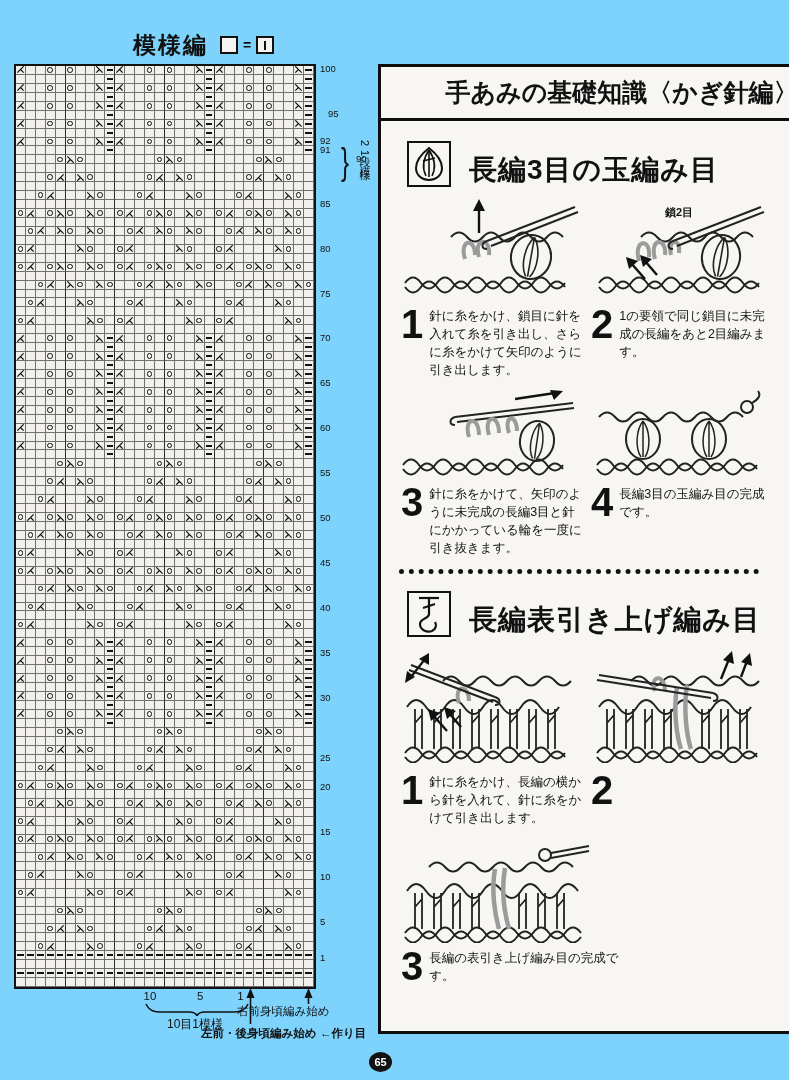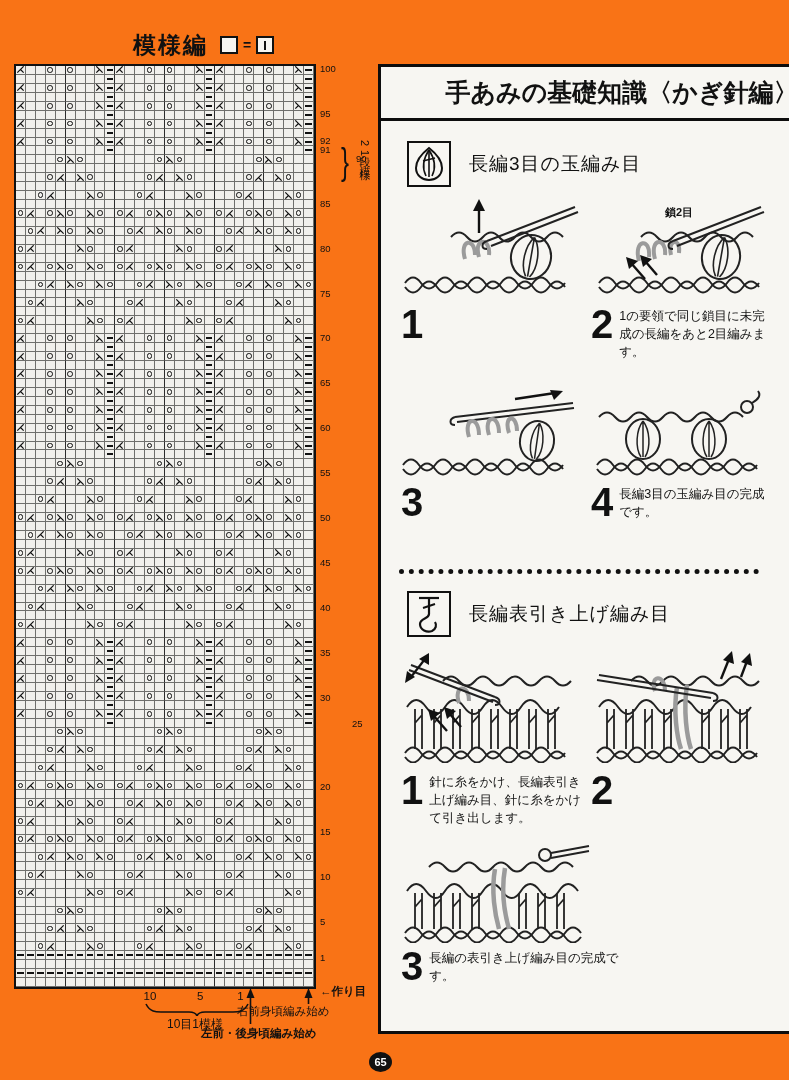--- a/index.html
+++ b/index.html
@@ -2,21 +2,21 @@
 <html><head>
 <meta charset="utf-8">
 <style>
   html,body{margin:0;padding:0;}
   body{
     width:789px;height:1080px;
     background:#e8e7e3;
     font-family:"Liberation Sans","DejaVu Sans",sans-serif;
     color:#111;
   }
-  .sheet{position:relative;width:789px;height:1080px;background:#f97316;overflow:hidden;}
+  .sheet{position:relative;width:789px;height:1080px;background:#7dd3fc;overflow:hidden;}
 
   
   .chart-title{position:absolute;left:133px;top:30px;font-size:23px;font-weight:bold;letter-spacing:2px;}
   .legend{position:absolute;left:220px;top:36px;display:flex;align-items:center;gap:5px;}
   .lg-sq{width:14px;height:14px;border:2px solid #111;background:#f6f5f1;display:flex;align-items:center;justify-content:center;}
   .lg-eq{font-size:14px;font-weight:bold;}
   .lg-bar{width:2px;height:9px;background:#111;}
 
   #chart-grid{
     position:absolute;left:14px;top:64px;width:302px;height:925px;
@@ -32,34 +32,34 @@
   #row-labels span{position:absolute;width:26px;font-size:9.5px;line-height:9px;color:#111;text-align:left;}
   .side-brace{position:absolute;left:341px;top:140px;font-size:24px;transform:scaleY(1.55);transform-origin:top;font-weight:normal;}
   .side-note{position:absolute;left:357px;top:140px;writing-mode:vertical-rl;font-size:11px;letter-spacing:2px;}
 
   #col-labels span{position:absolute;top:990px;font-size:11.5px;transform:translateX(-50%);}
   .bottom-brace{position:absolute;left:145px;top:1002px;}
   .brace-label{position:absolute;left:139px;top:1016px;width:112px;text-align:center;font-size:12px;}
   .arrow-up{position:absolute;}
   .start-label-right{position:absolute;left:237px;top:1004px;font-size:11.5px;font-weight:normal;}
   .start-label-left{position:absolute;left:201px;top:1026px;font-size:11.5px;font-weight:bold;}
-  .caston-label{position:absolute;left:320px;top:984px;font-size:11.5px;font-weight:bold;}
+  .caston-label{position:absolute;left:320px;top:1026px;font-size:11.5px;font-weight:bold;}
 
   .page-number{position:absolute;left:369px;top:1052px;width:23px;height:20px;border-radius:50%;
     background:#111;color:#fff;font-size:11px;font-weight:bold;display:flex;align-items:center;justify-content:center;}
 
   
   .panel{position:absolute;left:378px;top:64px;width:488px;height:970px;border:3px solid #0d0d0d;background:#f7f6f2;box-sizing:border-box;}
   .panel-title{height:51px;border-bottom:3px solid #0d0d0d;display:flex;align-items:center;justify-content:center;
     font-size:25px;font-weight:bold;letter-spacing:0px;}
   .panel-body{position:relative;height:913px;}
 
   .sec-icon{position:absolute;width:44px;height:46px;border:2px solid #111;background:#f7f6f2;
     display:flex;align-items:center;justify-content:center;box-sizing:border-box;}
-  .sec-heading{position:absolute;font-size:19px;font-weight:normal;letter-spacing:1px;}
+  .sec-heading{position:absolute;font-size:28px;font-weight:bold;letter-spacing:1px;}
 
   .illus{position:absolute;}
   .illus svg{display:block;}
   .img-caption{position:absolute;font-size:11px;font-weight:bold;}
 
   .step{position:absolute;display:flex;gap:6px;}
   .step-num{font-size:40px;font-weight:800;line-height:0.85;font-family:"Liberation Sans","DejaVu Sans",sans-serif;}
   .step-text{font-size:12.5px;line-height:1.45;letter-spacing:0px;}
   .step.w1{width:182px;}
   .step.w2{width:176px;}
@@ -5496,37 +5496,37 @@
       <div class="cell"></div>
       <div class="cell c5"></div>
       <div class="cell"></div>
       <div class="cell"></div>
       <div class="cell"></div>
       <div class="cell"></div>
       <div class="cell"></div>
     </div>
   <div id="row-labels">
       <span style="left: 320px; top: 64px;">100</span>
-      <span style="left: 320px; top: 108.9px;">95</span>
+      <span style="left: 328px; top: 108.9px;">95</span>
       <span style="left: 320px; top: 135.8px;">92</span>
       <span style="left: 320px; top: 144.8px;">91</span>
       <span style="left: 320px; top: 153.8px; padding-left: 36px;">90</span>
       <span style="left: 320px; top: 198.7px;">85</span>
       <span style="left: 320px; top: 243.6px;">80</span>
       <span style="left: 320px; top: 288.5px;">75</span>
       <span style="left: 320px; top: 333.4px;">70</span>
       <span style="left: 320px; top: 378.3px;">65</span>
       <span style="left: 320px; top: 423.2px;">60</span>
       <span style="left: 320px; top: 468.1px;">55</span>
       <span style="left: 320px; top: 513px;">50</span>
       <span style="left: 320px; top: 557.9px;">45</span>
       <span style="left: 320px; top: 602.8px;">40</span>
       <span style="left: 320px; top: 647.7px;">35</span>
       <span style="left: 320px; top: 692.6px;">30</span>
-      <span style="left: 320px; top: 719px; margin-left: 32px;">25</span>
+      <span style="left: 320px; top: 753px;">25</span>
       <span style="left: 320px; top: 782.4px;">20</span>
       <span style="left: 320px; top: 827.3px;">15</span>
       <span style="left: 320px; top: 872.2px;">10</span>
       <span style="left: 320px; top: 917.1px;">5</span>
       <span style="left: 320px; top: 953.1px;">1</span>
     </div>
 
   <div class="side-brace">}</div>
   <div class="side-note">2段1模様</div>
 
@@ -5612,20 +5612,21 @@
           <path d="M52,82 L38,66" stroke="#111" stroke-width="2.4" fill="none"></path>
           <path d="M33,60 L36,72 L45,64 Z" fill="#111"></path>
           <path d="M64,78 L52,64" stroke="#111" stroke-width="2.4" fill="none"></path>
           <path d="M47,58 L50,70 L59,62 Z" fill="#111"></path>
         </svg>
       </div>
       <div class="img-caption" style="left:284px;top:84px;">鎖2目</div>
 
       <div class="step w1" style="left:20px;top:186px;">
         <span class="step-num">1</span>
+        <span class="step-text">針に糸をかけ、鎖目に針を入れて糸を引き出し、さらに糸をかけて矢印のように引き出します。</span>
       </div>
       <div class="step w2" style="left:210px;top:186px;">
         <span class="step-num">2</span>
         <span class="step-text">1の要領で同じ鎖目に未完成の長編をあと2目編みます。</span>
       </div>
 
       <div class="illus" style="left:16px;top:268px;">
         <svg width="180" height="92" viewBox="0 0 180 92">
           <path d="M6,76 q8,-11 16,0 t16,0 t16,0 t16,0 t16,0 t16,0 t16,0 t16,0 t16,0 t16,0" fill="none" stroke="#222" stroke-width="2"></path>
           <path d="M6,80 q8,11 16,0 t16,0 t16,0 t16,0 t16,0 t16,0 t16,0 t16,0 t16,0 t16,0" fill="none" stroke="#222" stroke-width="2"></path>
@@ -5651,20 +5652,21 @@
           <ellipse cx="118" cy="50" rx="17" ry="20" fill="none" stroke="#222" stroke-width="2"></ellipse>
           <path d="M118,32 C111,41 110,59 116,68 M118,32 C125,41 126,59 120,68 M118,32 L118,68" fill="none" stroke="#222" stroke-width="1.5"></path>
           <path d="M8,28 q8,-9 16,0 t16,0 t16,0 t16,0 t16,0 t16,0 t16,0 t16,0 t16,0" fill="none" stroke="#222" stroke-width="2"></path>
           <circle cx="156" cy="18" r="6" fill="none" stroke="#222" stroke-width="2"></circle>
           <path d="M161,14 C168,10 170,6 167,2" fill="none" stroke="#222" stroke-width="2"></path>
         </svg>
       </div>
 
       <div class="step w1" style="left:20px;top:364px;">
         <span class="step-num">3</span>
+        <span class="step-text">針に糸をかけて、矢印のように未完成の長編3目と針にかかっている輪を一度に引き抜きます。</span>
       </div>
       <div class="step w2" style="left:210px;top:364px;">
         <span class="step-num">4</span>
         <span class="step-text">長編3目の玉編み目の完成です。</span>
       </div>
 
       <div class="dotted-sep"></div>
 
       <div class="sec-icon" style="left:26px;top:470px;">
         <svg width="28" height="40" viewBox="0 0 28 40">
@@ -5726,21 +5728,21 @@
           <path d="M122,42 C128,44 128,50 122,50" fill="none" stroke="#222" stroke-width="2"></path>
           <path d="M130,28 L138,8" stroke="#111" stroke-width="2.4" fill="none"></path>
           <path d="M141,0 L132,9 L143,13 Z" fill="#111"></path>
           <path d="M150,26 L156,10" stroke="#111" stroke-width="2.4" fill="none"></path>
           <path d="M159,2 L150,11 L161,15 Z" fill="#111"></path>
         </svg>
       </div>
 
       <div class="step w1" style="left:20px;top:652px;">
         <span class="step-num">1</span>
-        <span class="step-text">針に糸をかけ、長編表引き上げ編み目、針に糸をかけて引き出します。</span>
+        <span class="step-text">針に糸をかけ、長編の横から針を入れて、針に糸をかけて引き出します。</span>
       </div>
       <div class="step w2" style="left:210px;top:652px;">
         <span class="step-num">2</span>
       </div>
 
       <div class="illus" style="left:18px;top:722px;">
         <svg width="195" height="100" viewBox="0 0 195 100">
           <path d="M6,90 q8,-11 16,0 t16,0 t16,0 t16,0 t16,0 t16,0 t16,0 t16,0 t16,0 t16,0 t16,0" fill="none" stroke="#222" stroke-width="2"></path>
           <path d="M6,94 q8,11 16,0 t16,0 t16,0 t16,0 t16,0 t16,0 t16,0 t16,0 t16,0 t16,0 t16,0" fill="none" stroke="#222" stroke-width="2"></path>
           <g stroke="#222" stroke-width="1.8" fill="none">

